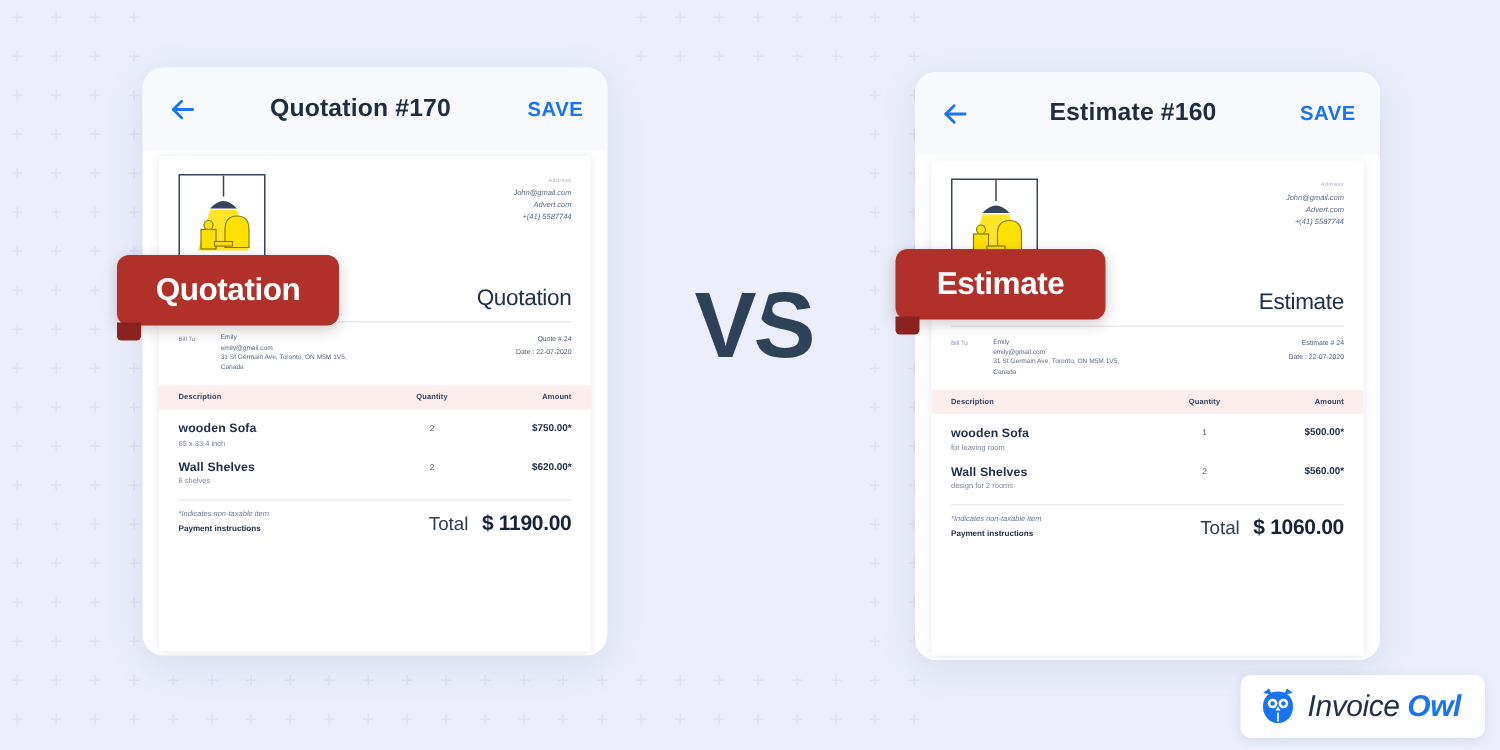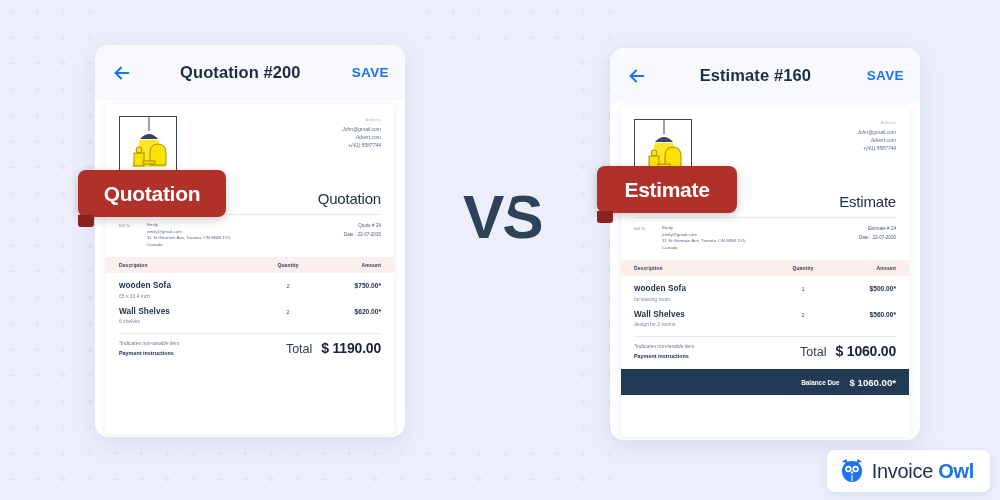--- a/index.html
+++ b/index.html
@@ -227,21 +227,21 @@
     position: absolute;
     right: 10px; bottom: 8px;
     background: #fff;
     border-radius: 7px;
     box-shadow: 0 2px 8px rgba(40,55,95,.10);
     display: flex;
     align-items: center;
     gap: 8px;
     padding: 8px 16px 8px 13px;
   }
-  .logo-text { font-size: 20px; letter-spacing: -.3px; }
+  .logo-text { font-size: 20px; letter-spacing: -.3px; font-style: italic; }
   .logo-text .a { color: #22314b; }
   .logo-text .b { color: #1a73f0; font-weight: bold; }
 </style>
 </head>
 <body>
 
 <div class="bg-pattern" id="bgpat">
     <div class="plus" style="left: 8px; top: 8px;"></div>
     <div class="plus" style="left: 8px; top: 34px;"></div>
     <div class="plus" style="left: 8px; top: 60px;"></div>
@@ -405,21 +405,21 @@
     <div class="plus" style="left: 606px; top: 450px;"></div>
     <div class="plus" style="left: 606px; top: 476px;"></div>
   </div>
 
 <div class="card left">
   <div class="card-head">
     <svg class="back-arrow" viewBox="0 0 24 24" fill="none" stroke="#1a73f0" stroke-width="2.1" stroke-linecap="round" stroke-linejoin="round">
       <path d="M19 12H5"></path>
         <path d="M11 6L5 12l6 6"></path>
     </svg>
-    <div class="card-title">Quotation #200</div>
+    <div class="card-title">Quotation #170</div>
     <div class="save-btn">SAVE</div>
   </div>
 
   <div class="sheet">
     <div class="sheet-top">
       <div class="lamp-box">
         <svg viewBox="0 0 58 58" width="58" height="58">
           <path d="M29 0 V14" stroke="#37455c" stroke-width="1"></path>
           <path d="M20 22 Q29 12 38 22 Z" fill="#37455c"></path>
           <path d="M20 23 L12 50 L46 50 L38 23 Z" fill="#ffe100" opacity=".85"></path>
@@ -588,24 +588,20 @@
       <div class="totals">
         <div class="notes">
           <div class="note-1">*Indicates non-taxable item</div>
           <div class="note-2">Payment instructions</div>
         </div>
         <div class="total-word">Total</div>
         <div class="total-amt">$ 1060.00</div>
       </div>
     </div>
 
-    <div class="balance-bar">
-      <div class="bal-label">Balance Due</div>
-      <div class="bal-amt">$ 1060.00*</div>
-    </div>
   </div>
 </div>
 
 <div class="ribbon right">
   <span class="ribbon-text">Estimate</span>
 </div>
 
 <div class="logo">
   <svg width="24" height="26" viewBox="0 0 24 26">
     <path d="M2 4 L6 1 L8 5 Z" fill="#1a73f0"></path>

